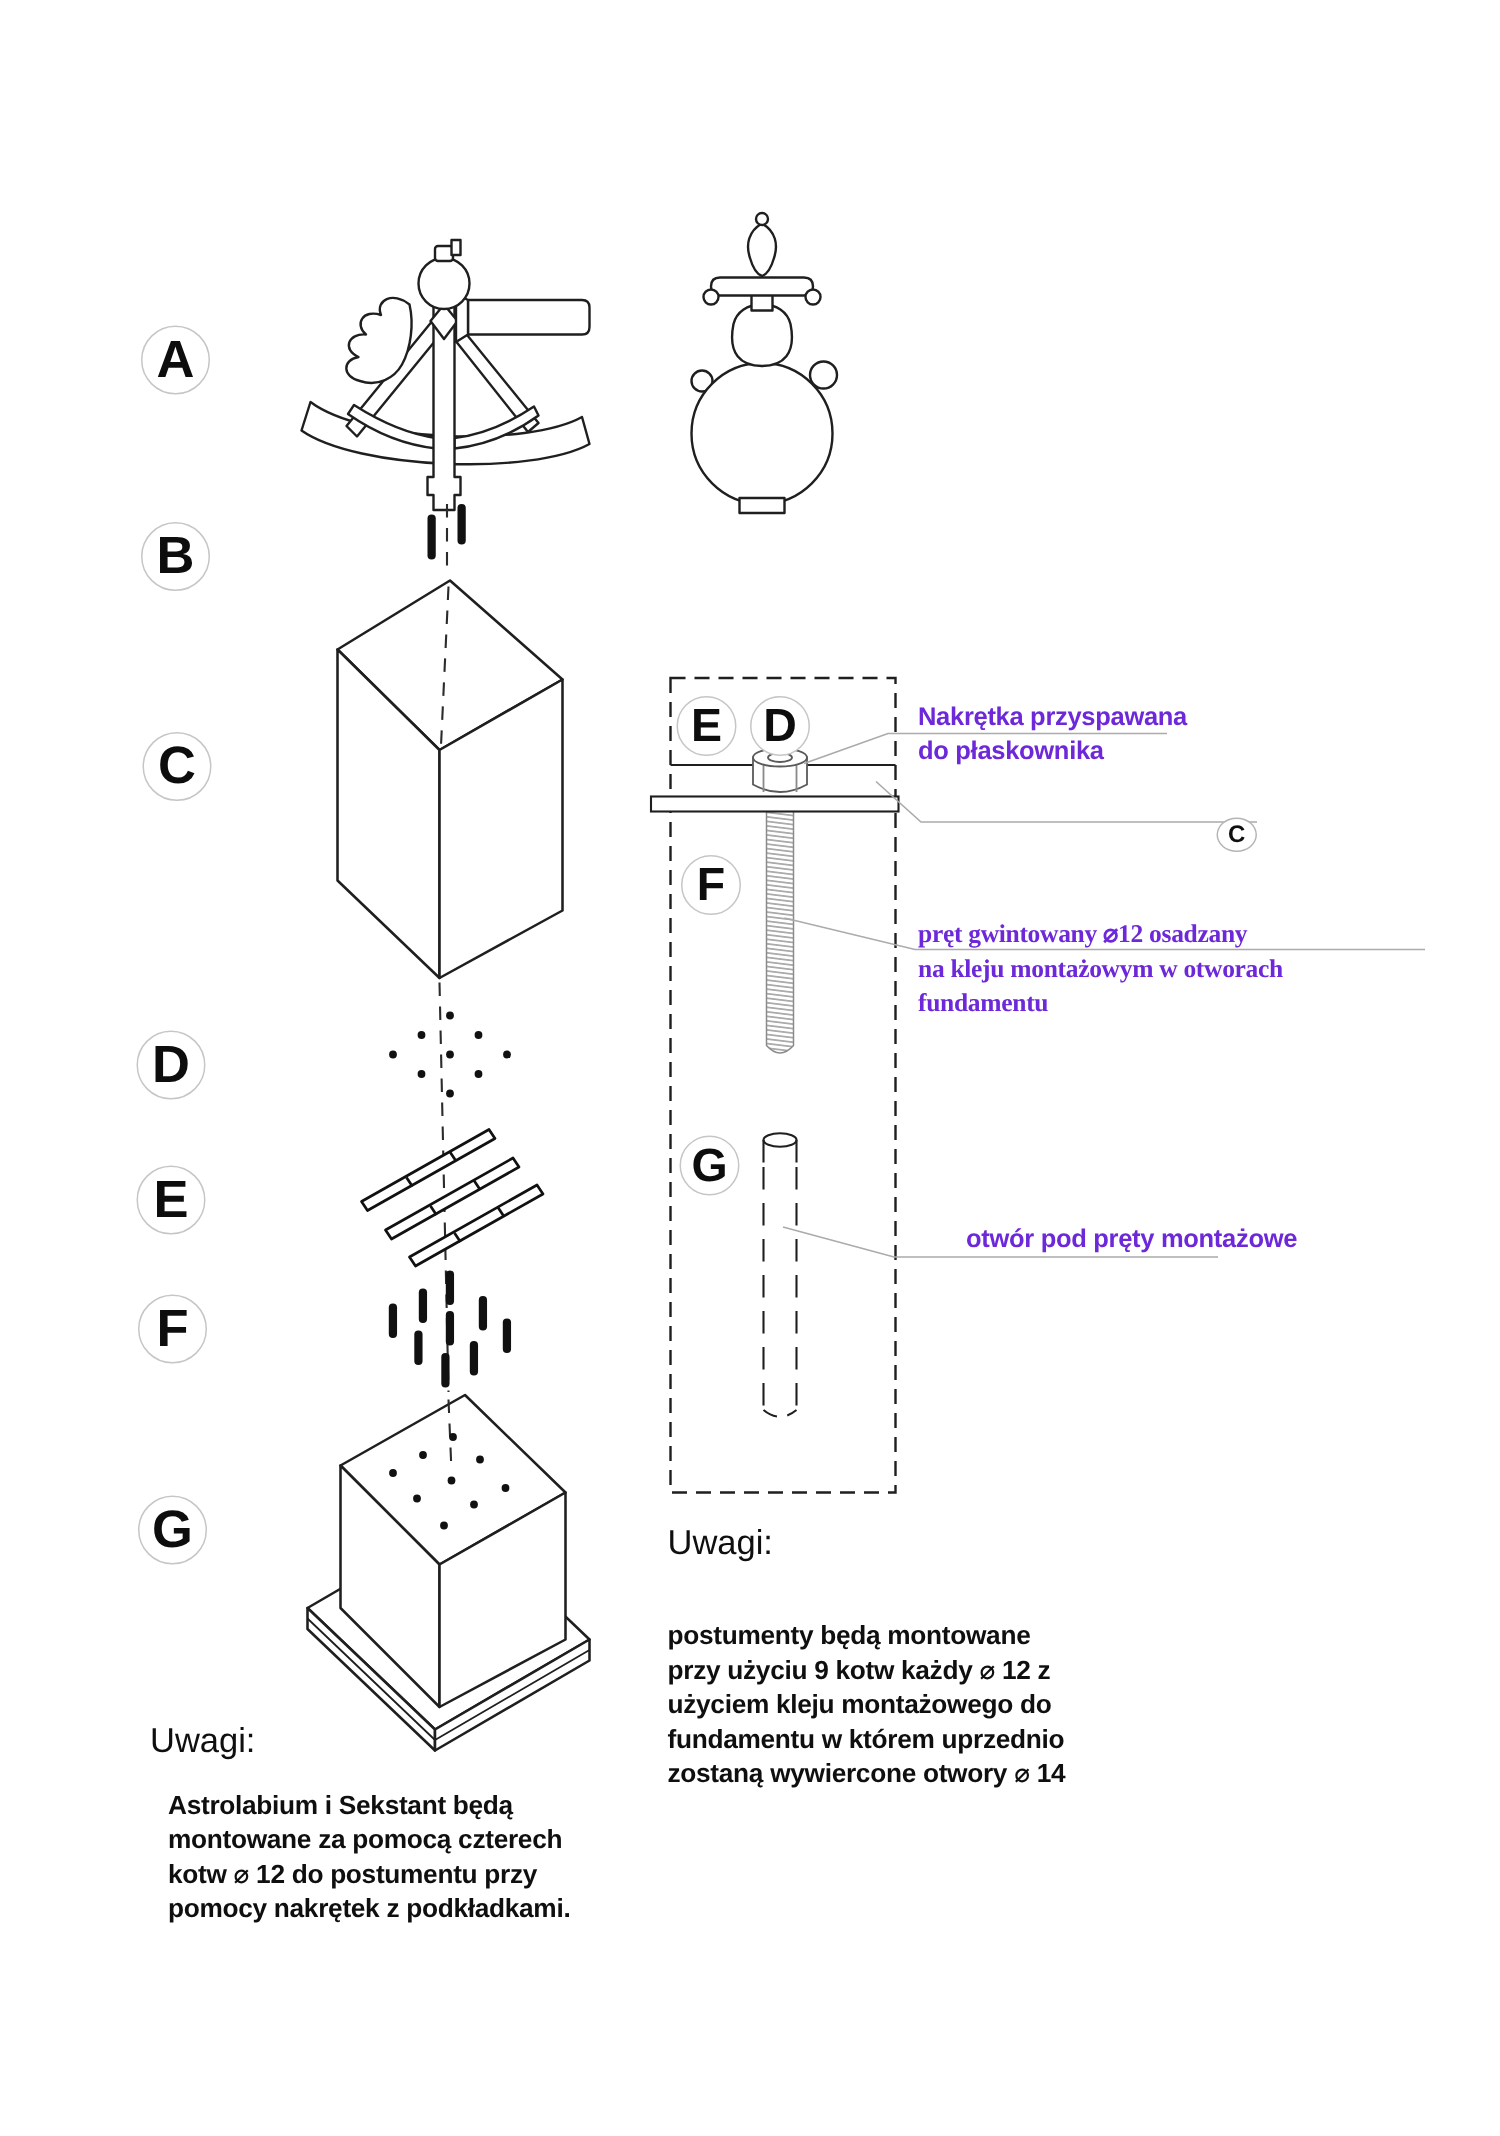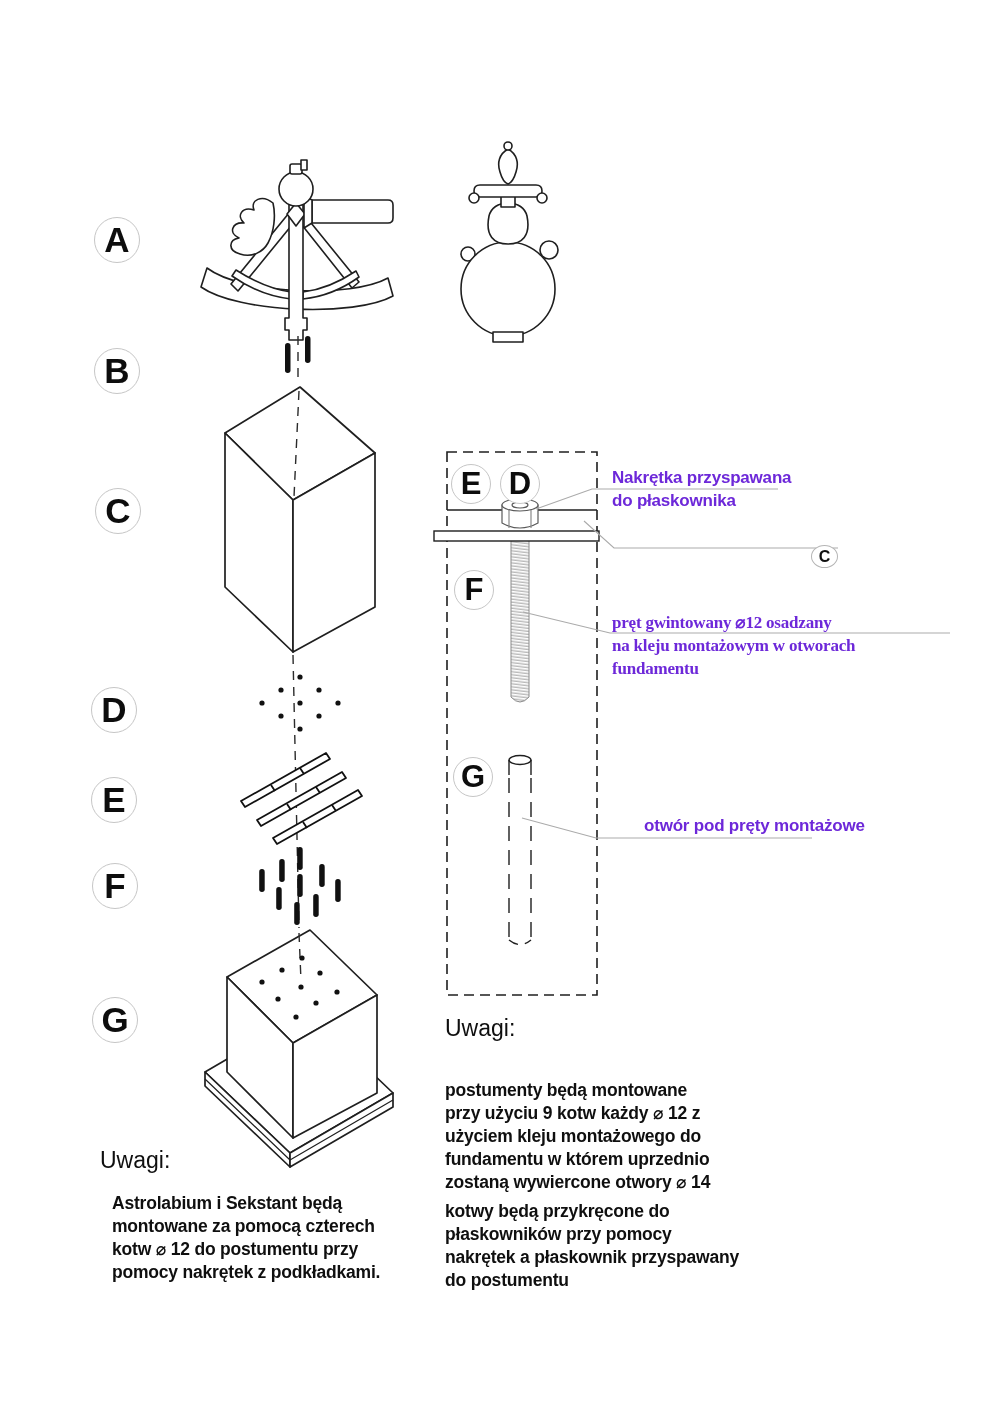--- a/index.html
+++ b/index.html
@@ -227,18 +227,14 @@
 montowane za pomocą czterech
 kotw ⌀ 12 do postumentu przy
 pomocy nakrętek z podkładkami.</div>
 
   <div class="note-heading" style="left:445px;top:1015px;">Uwagi:</div>
   <div class="note-para" style="left:445px;top:1060px;width:330px;margin-top:19px;">postumenty będą montowane
 przy użyciu 9 kotw każdy ⌀ 12 z
 użyciem kleju montażowego do
 fundamentu w którem uprzednio
 zostaną wywiercone otwory ⌀ 14</div>
-  <div class="note-para" style="left:445px;top:1200px;width:340px;">kotwy będą przykręcone do
-płaskowników przy pomocy
-nakrętek a płaskownik przyspawany
-do postumentu</div>
 
 </div>
 
 </body></html>

